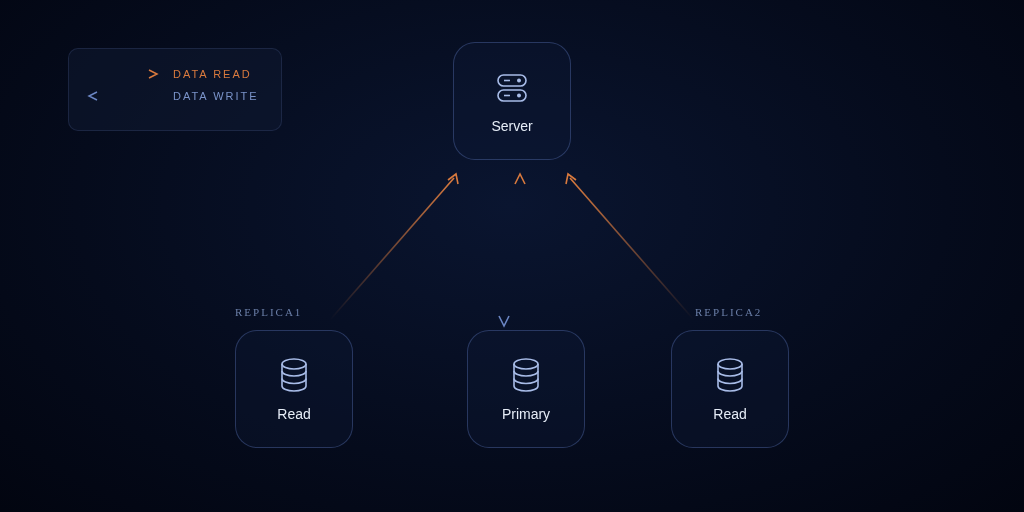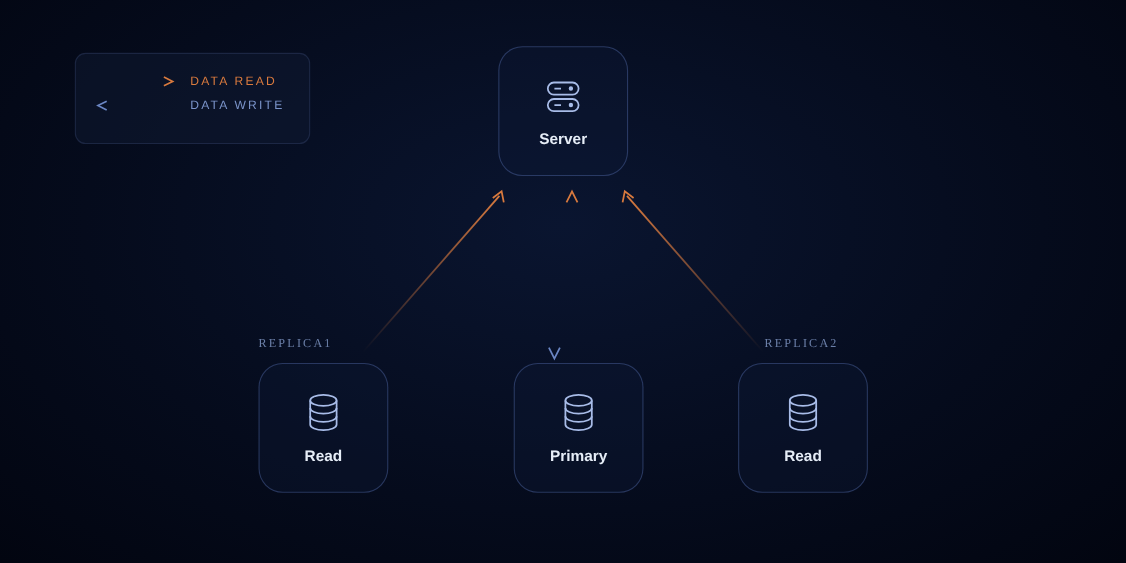--- a/index.html
+++ b/index.html
@@ -45,21 +45,21 @@
       border-radius: 22px;
       display: flex;
       flex-direction: column;
       align-items: center;
       justify-content: center;
       gap: 10px;
     }
     .node-label {
       color: #e6edf7;
       font-size: 14px;
-      font-weight: 700;
+      font-weight: 400;
     }
     .sublabel {
       position: absolute;
       font-size: 11px;
       letter-spacing: 2px;
       color: #6b7fa8;
       font-weight: 400;
       font-family: Liberation Serif, serif;
     }
     .icon-wrap { display: flex; align-items: center; justify-content: center; }

